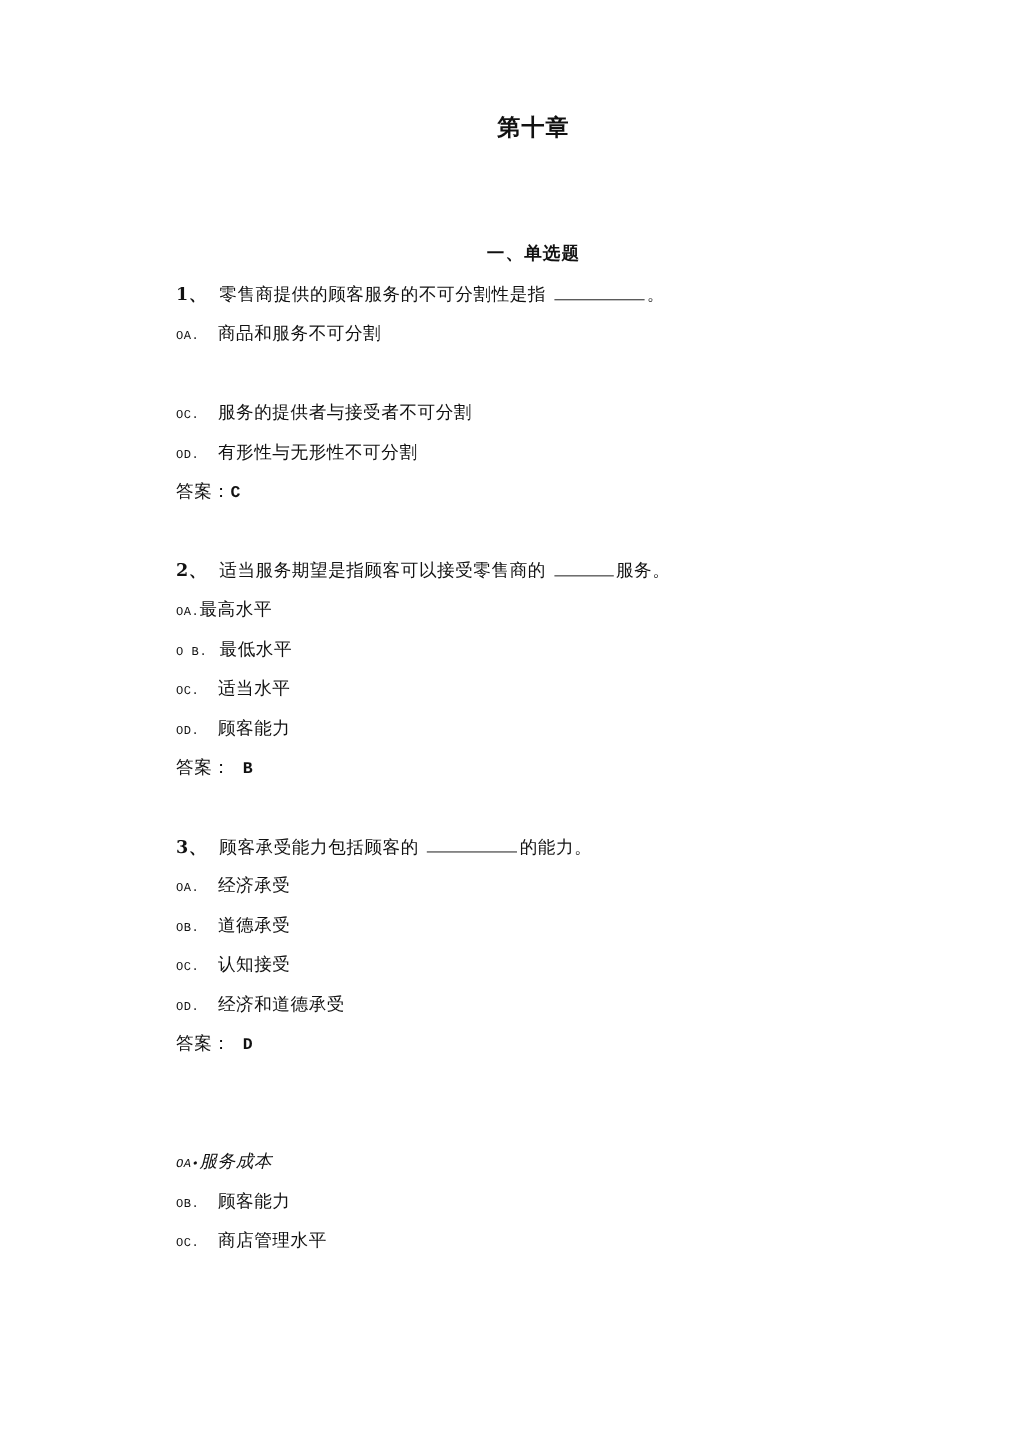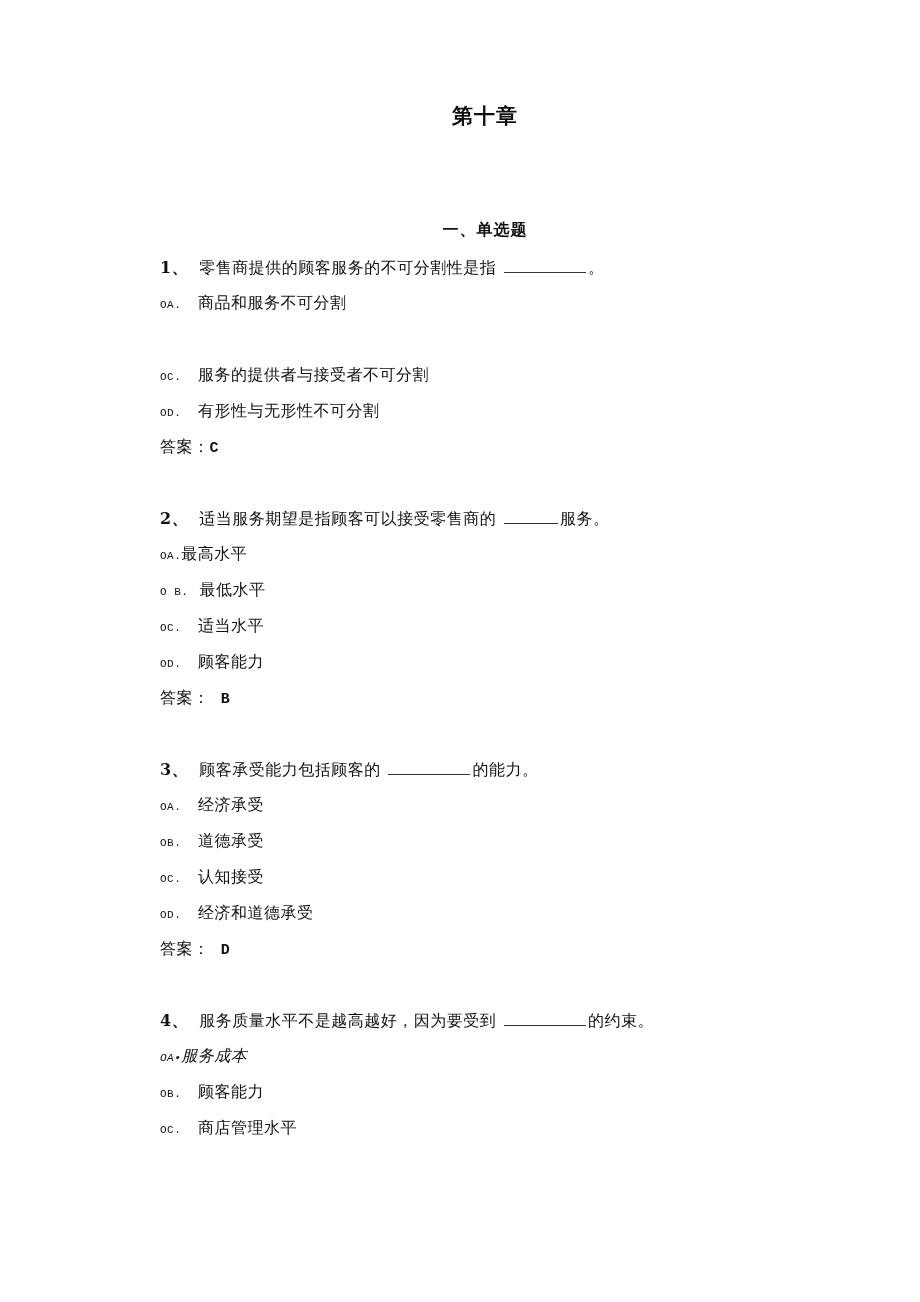--- a/index.html
+++ b/index.html
@@ -78,18 +78,17 @@
   <div class="line" style="top:651px;"><span class="opt-key">OD.</span>   <span>顾客能力</span></div>
   <div class="line" style="top:687px;"><span>答案：</span>  <span class="answer-key">B</span></div>
 
   <div class="line" style="top:759px;"><span class="qnum">3、</span>  <span>顾客承受能力包括顾客的</span> <span class="blank" style="width:82px;"></span><span>的能力。</span></div>
   <div class="line" style="top:794px;"><span class="opt-key">OA.</span>   <span>经济承受</span></div>
   <div class="line" style="top:830px;"><span class="opt-key">OB.</span>   <span>道德承受</span></div>
   <div class="line" style="top:866px;"><span class="opt-key">OC.</span>   <span>认知接受</span></div>
   <div class="line" style="top:902px;"><span class="opt-key">OD.</span>   <span>经济和道德承受</span></div>
   <div class="line" style="top:938px;"><span>答案：</span>  <span class="answer-key">D</span></div>
 
-  <div class="line" style="top:1010px;"><span class="qnum">4、</span>  <span>服务质量水平不是越高越好，因为要受到</span> <span class="blank" style="width:82px;"></span><span>的约束。</span></div>
   <div class="line" style="top:1045px;font-style:italic;"><span class="opt-key">OA•</span><span>服务成本</span></div>
   <div class="line" style="top:1081px;"><span class="opt-key">OB.</span>   <span>顾客能力</span></div>
   <div class="line" style="top:1117px;"><span class="opt-key">OC.</span>   <span>商店管理水平</span></div>
 
 </div>
 
 </body></html>

